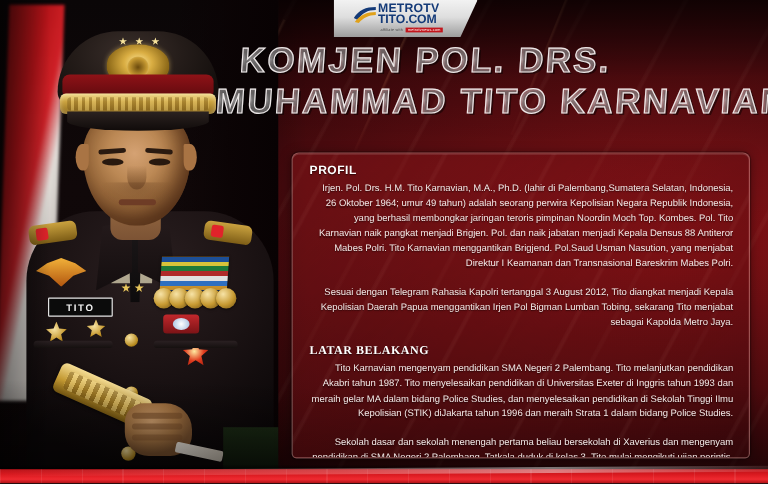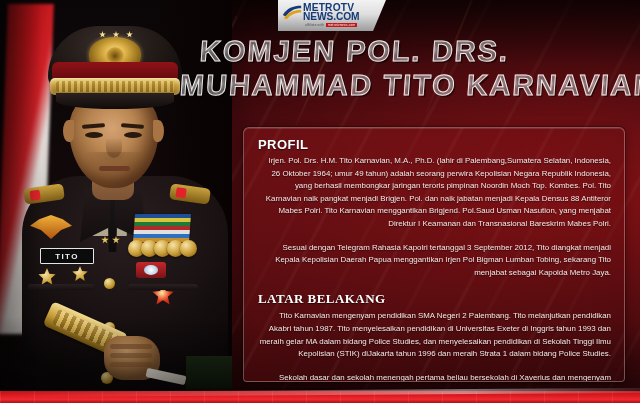--- a/index.html
+++ b/index.html
@@ -50,20 +50,21 @@
   .streak-b{left:478px;top:-18px;width:1.5px;height:140px;transform:rotate(22deg);transform-origin:top left;opacity:.38;}
   .streak-c{left:236px;top:16px;width:2px;height:120px;transform:rotate(25deg);transform-origin:top left;opacity:.30;}
 
   
   .logo-plate{
     position:absolute;left:278px;top:0;width:108px;height:31px;
     background:linear-gradient(180deg,#f2f2f2 0%,#dedede 46%,#b9b9b9 76%,#9c9c9c 100%);
     clip-path:polygon(0 0, 100% 0, 88% 100%, 0 100%);
     box-shadow:0 1px 2px rgba(0,0,0,.55);
     overflow:hidden;
+    padding-left:12px;
   }
   .logo-inner{position:relative;width:100%;height:100%;}
   .logo-swoosh{
     position:absolute;left:4px;top:4px;width:20px;height:17px;
   }
   .logo-words{
     position:absolute;left:25px;top:2.5px;
     font-family:"Liberation Sans", sans-serif;
     font-weight:bold;
     font-size:10.2px;line-height:9.6px;
@@ -323,21 +324,21 @@
         rgba(255,255,255,0) 30px,
         rgba(255,190,170,.030) 31px,
         rgba(255,190,170,.050) 33px,
         rgba(255,255,255,0) 35px,
         rgba(255,255,255,0) 80px);
     mix-blend-mode:screen;
   }
   .panel-scroll{position:relative;z-index:2;}
   .sec-head{
     color:#ffffff;
-    font-size:13px;
+    font-size:10px;
     font-weight:bold;
     letter-spacing:.45px;
     margin:0 0 3px 0;
     text-shadow:0 1px 1px rgba(0,0,0,.6);
   }
   .sec-head.spaced{margin-top:12px;font-family:Liberation Serif, serif;}
   .para{
     color:#f4eae8;
     font-size:7.9px;
     line-height:12.6px;
@@ -457,39 +458,39 @@
   </div>
 
   <div class="logo-plate">
     <div class="logo-inner">
       <svg class="logo-swoosh" viewBox="0 0 24 20">
         <path d="M1 13 C6 5, 13 2, 23 2 L23 5 C15 5, 9 8, 5 15 Z" fill="#143a78"></path>
         <path d="M2 17 C7 10, 14 7, 23 7 L23 10 C16 10, 10 13, 6 18 Z" fill="#e0a11a"></path>
       </svg>
       <div class="logo-words">
         <div class="l1">METROTV</div>
-        <div class="l2">NEWS.COM</div>
+        <div class="l2">TITO.COM</div>
       </div>
       <div class="logo-sub">
         <span>affiliate with</span><span class="redchip">metrotvnews.com</span>
       </div>
     </div>
   </div>
 
   <div class="title-block">
     <div class="title-line title-1">KOMJEN POL. DRS.</div>
     <div class="title-line title-2">MUHAMMAD TITO KARNAVIAN</div>
   </div>
 
   <div class="panel">
     <div class="panel-sheen"></div>
     <div class="panel-scroll">
       <h3 class="sec-head">PROFIL</h3>
       <p class="para">Irjen. Pol. Drs. H.M. Tito Karnavian, M.A., Ph.D. (lahir di Palembang,Sumatera Selatan, Indonesia, 26 Oktober 1964; umur 49 tahun) adalah seorang perwira Kepolisian Negara Republik Indonesia, yang berhasil membongkar jaringan teroris pimpinan Noordin Moch Top. Kombes. Pol. Tito Karnavian naik pangkat menjadi Brigjen. Pol. dan naik jabatan menjadi Kepala Densus 88 Antiteror Mabes Polri. Tito Karnavian menggantikan Brigjend. Pol.Saud Usman Nasution, yang menjabat Direktur I Keamanan dan Transnasional Bareskrim Mabes Polri.</p>
-      <p class="para">Sesuai dengan Telegram Rahasia Kapolri tertanggal 3 September 2012, Tito diangkat menjadi Kepala Kepolisian Daerah Papua menggantikan Irjen Pol Bigman Lumban Tobing, sekarang Tito menjabat sebagai Kapolda Metro Jaya.</p>
+      <p class="para">Sesuai dengan Telegram Rahasia Kapolri tertanggal 3 August 2012, Tito diangkat menjadi Kepala Kepolisian Daerah Papua menggantikan Irjen Pol Bigman Lumban Tobing, sekarang Tito menjabat sebagai Kapolda Metro Jaya.</p>
 
       <h3 class="sec-head spaced">LATAR BELAKANG</h3>
       <p class="para">Tito Karnavian mengenyam pendidikan SMA Negeri 2 Palembang. Tito melanjutkan pendidikan Akabri tahun 1987. Tito menyelesaikan pendidikan di Universitas Exeter di Inggris tahun 1993 dan meraih gelar MA dalam bidang Police Studies, dan menyelesaikan pendidikan di Sekolah Tinggi Ilmu Kepolisian (STIK) diJakarta tahun 1996 dan meraih Strata 1 dalam bidang Police Studies.</p>
       <p class="para">Sekolah dasar dan sekolah menengah pertama beliau bersekolah di Xaverius dan mengenyam pendidikan di SMA Negeri 2 Palembang. Tatkala duduk di kelas 3, Tito mulai mengikuti ujian perintis. Semua tes yang ia jalani lulus, mulai dari Akademi Angkatan Bersenjata Republik Indonesia, Kedokteran di Universitas Sriwijaya, Hubungan Internasional di Universitas Gadjah Mada, dan Sekolah Tinggi Akuntansi Negara. Empat-empatnya ia lulus, tapi yang dipilih Akabri.</p>
     </div>
   </div>
 
   <div class="bar-dark"></div>
   <div class="bottom-bar"></div>
   <div class="bar-shine"></div>

